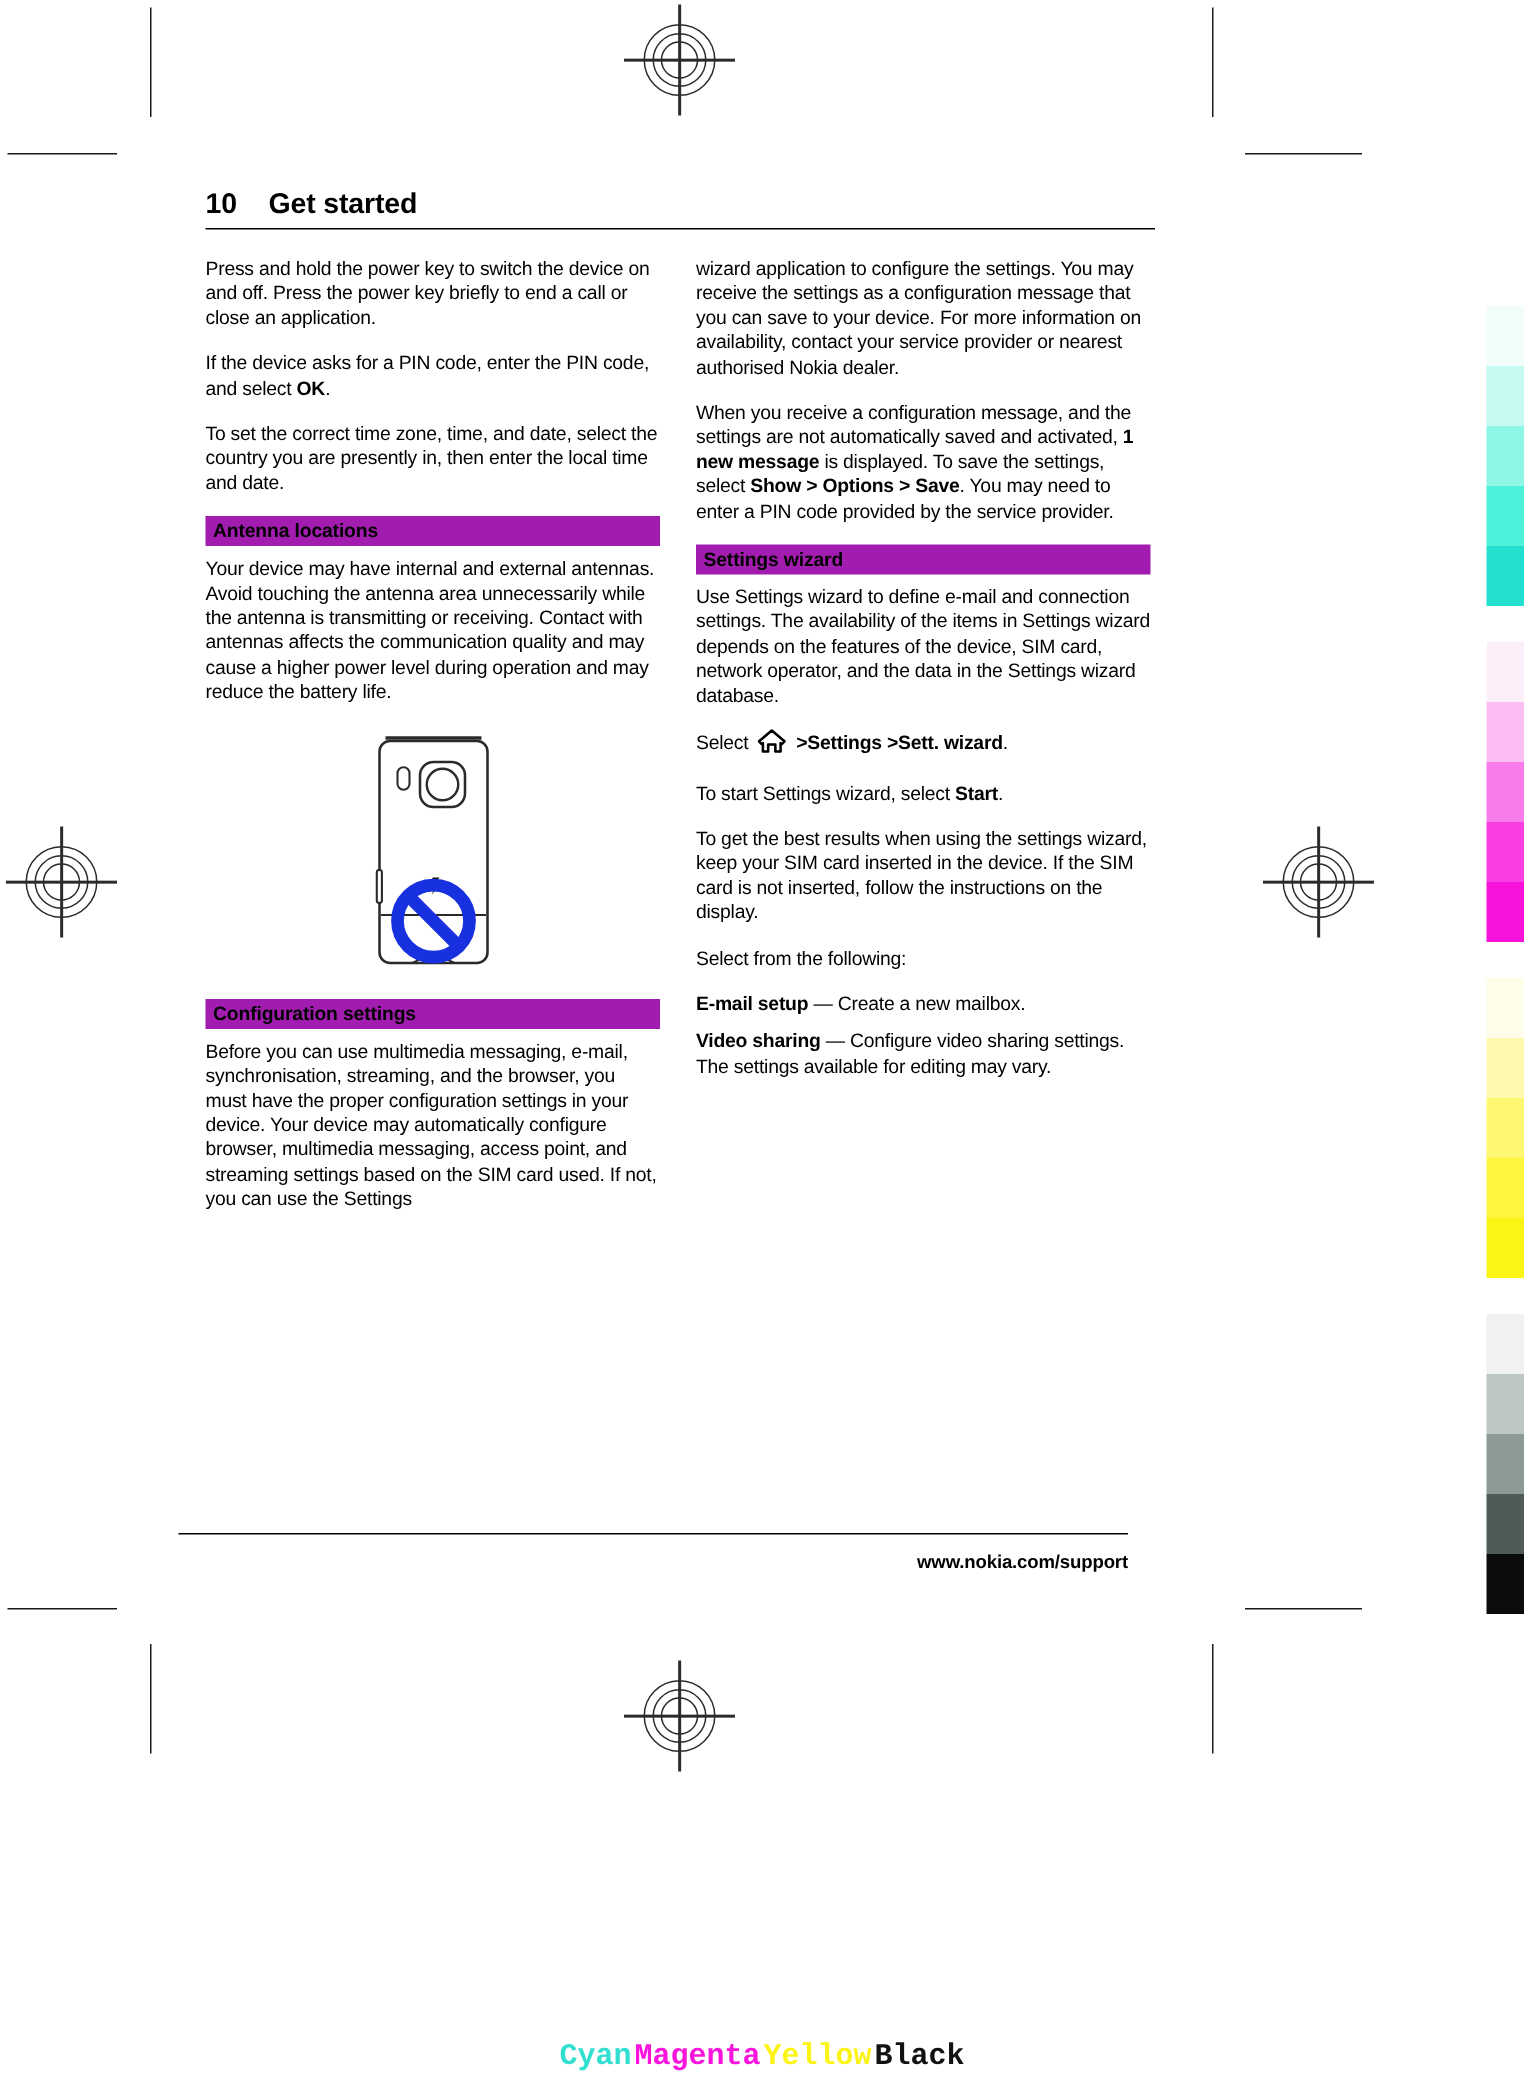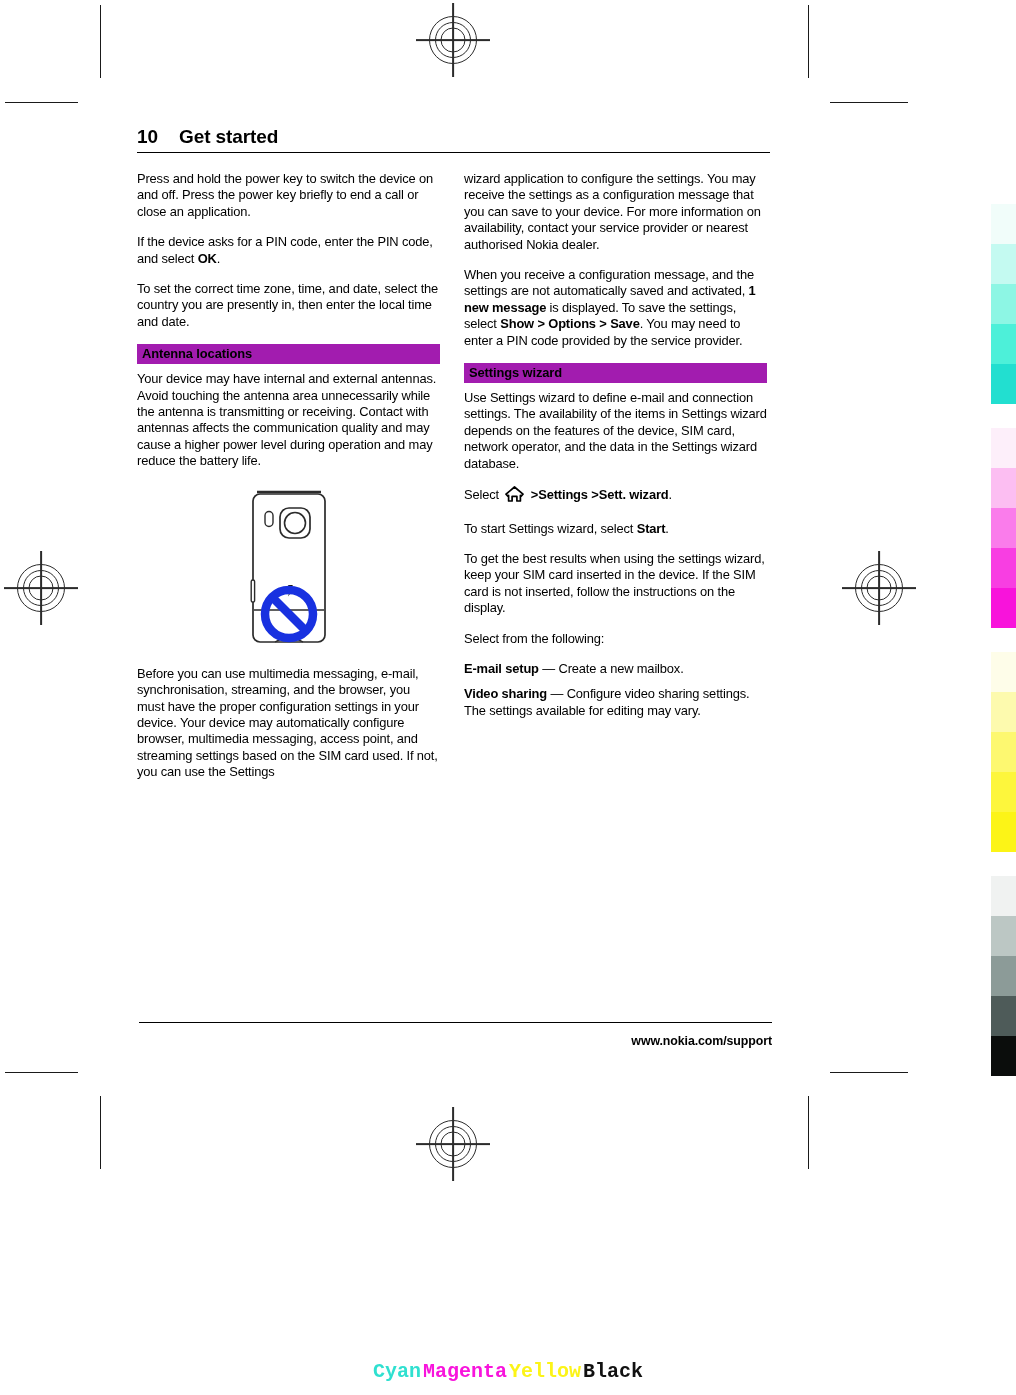--- a/index.html
+++ b/index.html
@@ -125,21 +125,21 @@
   
   .illustration {
     margin: 14px 0 16px 0;
     display: flex;
     justify-content: center;
   }
 
   
   .footer {
     position: absolute;
-    left: 139px;
+    left: 119px;
     top: 1022px;
     width: 633px;
   }
   .footer-rule {
     border-top: 1.4px solid #000;
   }
   .footer-url {
     text-align: right;
     font-size: 12.4px;
     font-weight: bold;
@@ -257,20 +257,21 @@
 
           <path d="M19 126 L89 126" stroke="#2b2b2b" stroke-width="1.3" fill="none"></path>
 
           <path d="M40 158 Q54 150 68 158" stroke="#2b2b2b" stroke-width="1.4" fill="none"></path>
 
           <circle cx="54" cy="130" r="24" fill="none" stroke="#1831e0" stroke-width="8.5"></circle>
           <line x1="37" y1="113" x2="71" y2="147" stroke="#1831e0" stroke-width="8.5" stroke-linecap="butt"></line>
         </svg>
       </div>
 
+      <div class="section-head">Configuration settings</div>
 
       <p class="body">Before you can use multimedia messaging, e-mail, synchronisation, streaming, and the browser, you must have the proper configuration settings in your device. Your device may automatically configure browser, multimedia messaging, access point, and streaming settings based on the SIM card used. If not, you can use the Settings</p>
     </div>
 
     <div class="col">
 
       <p class="body">wizard application to configure the settings. You may receive the settings as a configuration message that you can save to your device. For more information on availability, contact your service provider or nearest authorised Nokia dealer.</p>
 
       <p class="body">
         <span>When you receive a configuration message, and the settings are not automatically saved and activated, </span><b>1 new message</b><span> is displayed. To save the settings, select </span><b>Show</b><b> &gt; </b><b>Options</b><b> &gt; </b><b>Save</b><span>. You may need to enter a PIN code provided by the service provider.</span>

